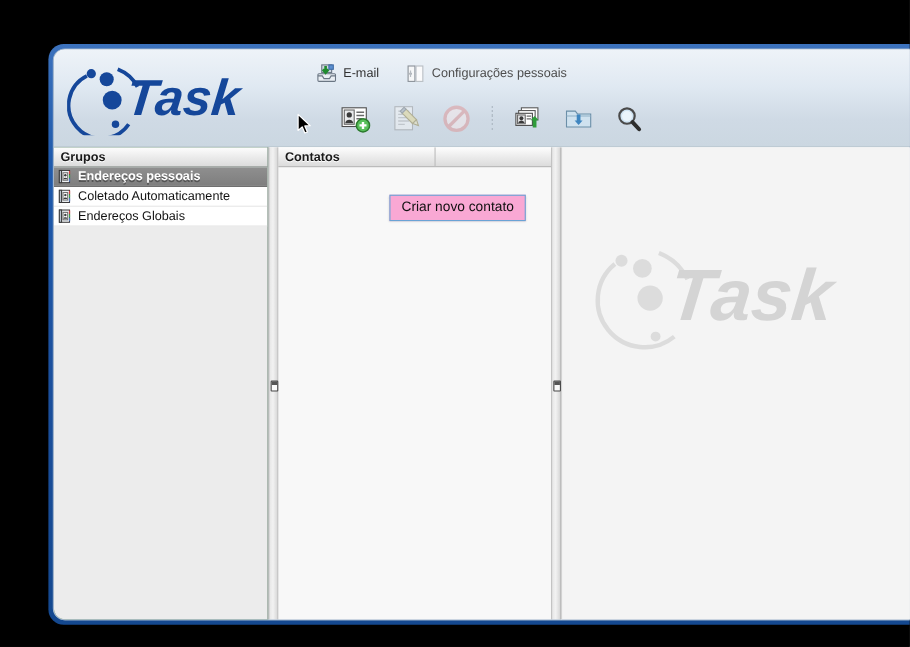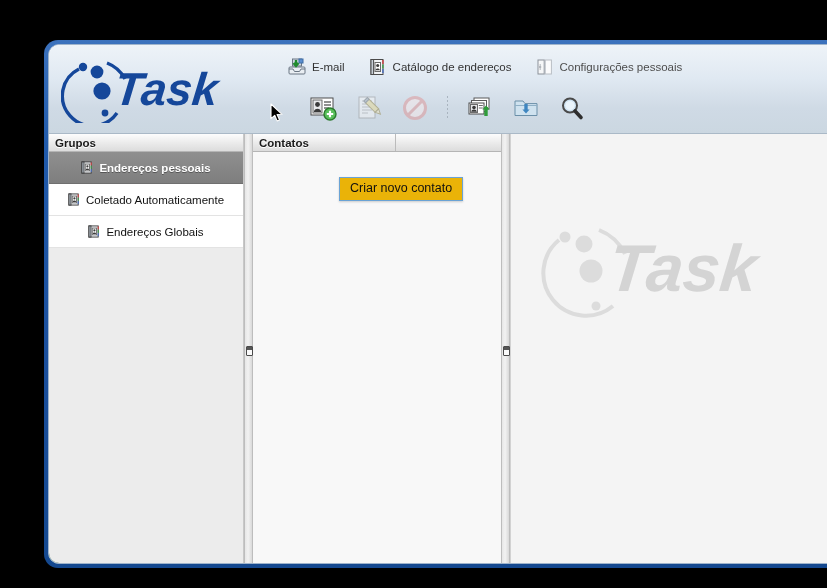--- a/index.html
+++ b/index.html
@@ -148,32 +148,31 @@
     border-bottom: 1px solid #b5b5b5;
     box-sizing: border-box;
     text-shadow: 0 1px 0 #ffffff;
   }
   .group-list {
     flex: 1;
     background: #ececec;
     overflow: hidden;
   }
   .group-item {
-    height: 32px;
+    height: 18px;
     display: flex;
     align-items: center;
     gap: 5px;
     padding: 0 4px;
     font-size: 11.5px;
     color: #111111;
     background: #ffffff;
     border-bottom: 1px solid #e3e3e3;
     cursor: default;
     box-sizing: border-box;
-    justify-content: center;
   }
   .group-item.selected {
     background: linear-gradient(180deg, #8f8f8f 0%, #7e7e7e 100%);
     color: #ffffff;
     font-weight: bold;
     border-bottom: 1px solid #6f6f6f;
     text-shadow: 0 1px 0 rgba(0,0,0,0.35);
   }
   .book-icon { width: 13px; height: 13px; flex: none; display:block; }
 
@@ -243,26 +242,26 @@
   .watermark {
     position: absolute;
     left: 22px;
     top: 78px;
     opacity: 1;
   }
 
   
   .tooltip {
     position: absolute;
-    left: 290px;
+    left: 305px;
     top: 132px;
     height: 22px;
     line-height: 21px;
     padding: 0 10px;
-    background: #eab308;
+    background: #f9a8d4;
     border: 1px solid #6aa3d5;
     font-size: 12.5px;
     color: #101010;
     white-space: nowrap;
     box-shadow: 0 1px 2px rgba(0,0,0,0.18);
     z-index: 40;
   }
 
   
   .cursor {
@@ -307,35 +306,20 @@
                 <rect x="1" y="9" width="16" height="7" rx="1" fill="#e9eef3" stroke="#6a7683"></rect>
                 <path d="M1 11 L5 11 L6.5 13.5 L11.5 13.5 L13 11 L17 11" fill="none" stroke="#6a7683"></path>
                 <rect x="4.5" y="1" width="9" height="7" fill="#cfd9e3" stroke="#6a7683"></rect>
                 <rect x="11" y="1" width="4" height="4" fill="#5b8fd0" stroke="#3f6ca5"></rect>
                 <path d="M8 2 L8 7 M5.5 5 L8 8 L10.5 5" fill="none" stroke="#1f8a2e" stroke-width="2.4"></path>
               </svg>
             </span>
             <span class="mlabel">E-mail</span>
           </div>
 
-          <div class="menu-item active">
-            <span class="menu-icon">
-              <svg class="menu-icon" viewBox="0 0 18 18" xmlns="http://www.w3.org/2000/svg">
-                <rect x="2" y="1.5" width="12" height="15" fill="#f2f4f6" stroke="#4a4a4a"></rect>
-                <rect x="2" y="1.5" width="2.6" height="15" fill="#c7ced6" stroke="#4a4a4a"></rect>
-                <rect x="13.2" y="2" width="1.4" height="4" fill="#cf4242"></rect>
-                <rect x="13.2" y="6.5" width="1.4" height="4" fill="#3fa04a"></rect>
-                <rect x="13.2" y="11" width="1.4" height="4" fill="#4a6fc0"></rect>
-                <rect x="6" y="4.5" width="5.5" height="9" fill="#ffffff" stroke="#6a6a6a"></rect>
-                <circle cx="8.7" cy="7.6" r="1.5" fill="#3d3d3d"></circle>
-                <path d="M6.5 12.3 C6.8 10 10.6 10 10.9 12.3 Z" fill="#3d3d3d"></path>
-              </svg>
-            </span>
-            <span class="mlabel">Catálogo de endereços</span>
-          </div>
 
 
           <div class="menu-item">
             <span class="menu-icon">
               <svg class="menu-icon" viewBox="0 0 18 18" xmlns="http://www.w3.org/2000/svg">
                 <rect x="2" y="2" width="6.2" height="14" fill="#f6f7f8" stroke="#8b9199"></rect>
                 <rect x="9.2" y="2" width="6.2" height="14" fill="#fbfbfc" stroke="#b9bec4"></rect>
                 <circle cx="4.2" cy="9" r="1.1" fill="#8b9199"></circle>
                 <path d="M4.2 6 L4.2 12" stroke="#b7bcc2" stroke-width="1.1"></path>
               </svg>

